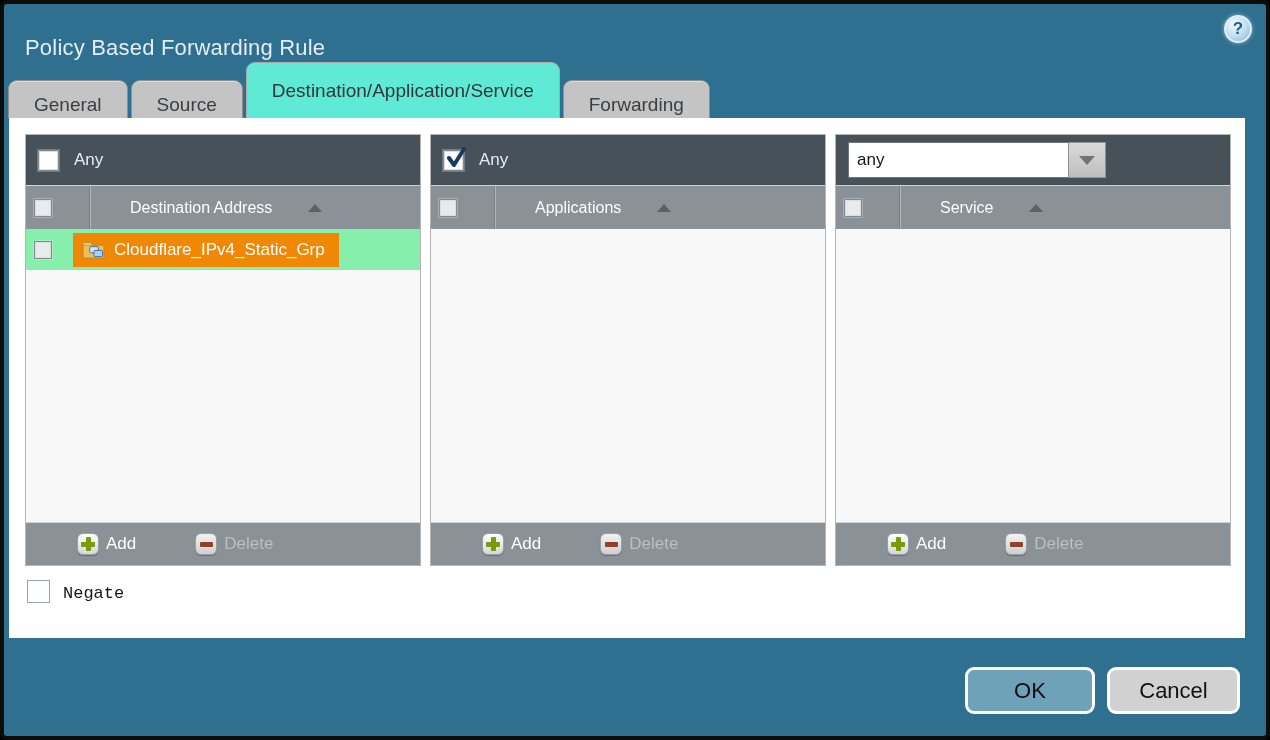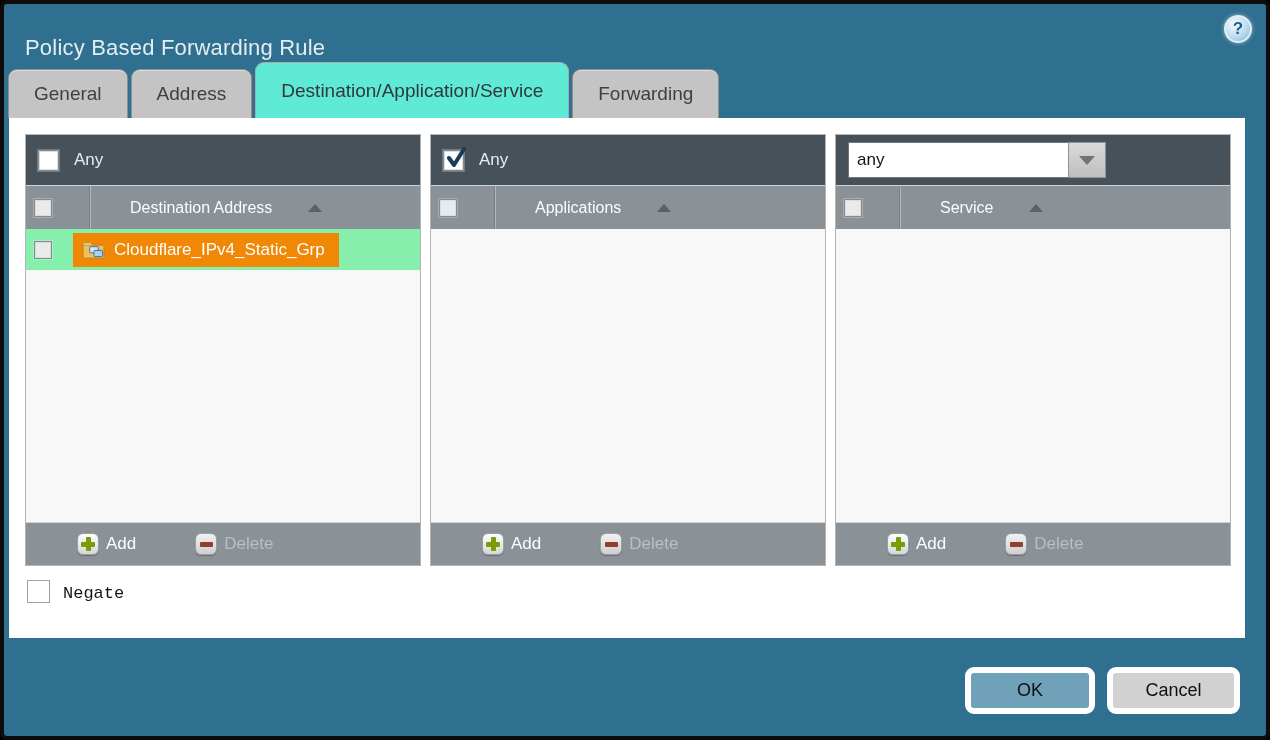--- a/index.html
+++ b/index.html
@@ -14,21 +14,21 @@
            color:#e4edf2; letter-spacing:0.2px; }
   .help { position:absolute; right:14px; top:11px; width:28px; height:28px; border-radius:50%;
           background:radial-gradient(circle at 35% 30%, #f4fbff, #bddcee 55%, #7fb0cf);
           border:2px solid #ddeef8; color:#1c5e8c; font-weight:bold; font-size:17px;
           display:flex; align-items:center; justify-content:center; cursor:pointer;
           box-shadow:0 0 4px rgba(255,255,255,.5); }
 
   
   .tabs { position:absolute; left:4px; top:58px; height:56px; display:flex; align-items:flex-end;
           z-index:3; }
-  .tab { height:49px; line-height:47px; padding:0 25px; margin-right:3px;
+  .tab { height:38px; line-height:47px; padding:0 25px; margin-right:3px;
          background:#c4c4c4; border:1px solid #8f8f8f; border-bottom:none;
          border-radius:9px 9px 0 0; font-size:19px; color:#3b4045; cursor:pointer;
          box-shadow:inset 0 1px 0 #dedede; }
   .tab.active { background:#5eead4; height:56px; line-height:56px; color:#33383d;
                 border-color:#aaa; box-shadow:none; }
 
   
   .content { position:absolute; left:5px; right:21px; top:114px; height:520px;
              background:#fff; z-index:1; }
   .columns { position:absolute; left:16px; right:14px; top:16px; height:432px;
@@ -90,40 +90,40 @@
               border-right:7px solid transparent; border-bottom:8px solid #5a6167;
               margin-left:9px; }
 
   
   .negate-row { position:absolute; left:18px; top:462px; display:flex; align-items:flex-end;
                 gap:13px;font-family:Liberation Mono, monospace; }
   .negate-row .negate-label { font-size:17px; color:#141414; }
 
   
   .dlg-buttons { position:absolute; right:26px; bottom:22px; display:flex; gap:12px; z-index:2; }
-  .dlg-btn { height:47px; border-radius:9px; border:6px solid #ffffff; font-size:18px;
+  .dlg-btn { height:47px; border-radius:9px; border:3px solid #ffffff; font-size:22px;
              color:#101010; cursor:pointer; font-family:"Liberation Sans", sans-serif; }
   .dlg-btn.ok { width:130px; background:#6fa1b8; }
   .dlg-btn.cancel { width:133px; background:#d1d1d1; }
 
   .grp-icon { display:flex; }
 </style>
 </head>
 <body>
 
 <div class="frame">
 
   <div class="titlebar">
     <span class="title">Policy Based Forwarding Rule</span>
     <div class="help">?</div>
   </div>
 
   <div class="tabs">
     <div class="tab">General</div>
-    <div class="tab">Address</div>
+    <div class="tab">Source</div>
     <div class="tab active">Destination/Application/Service</div>
     <div class="tab">Forwarding</div>
   </div>
 
   <div class="content">
     <div class="columns">
 
       <div class="col">
         <div class="anybar">
           <span class="cb"></span>

